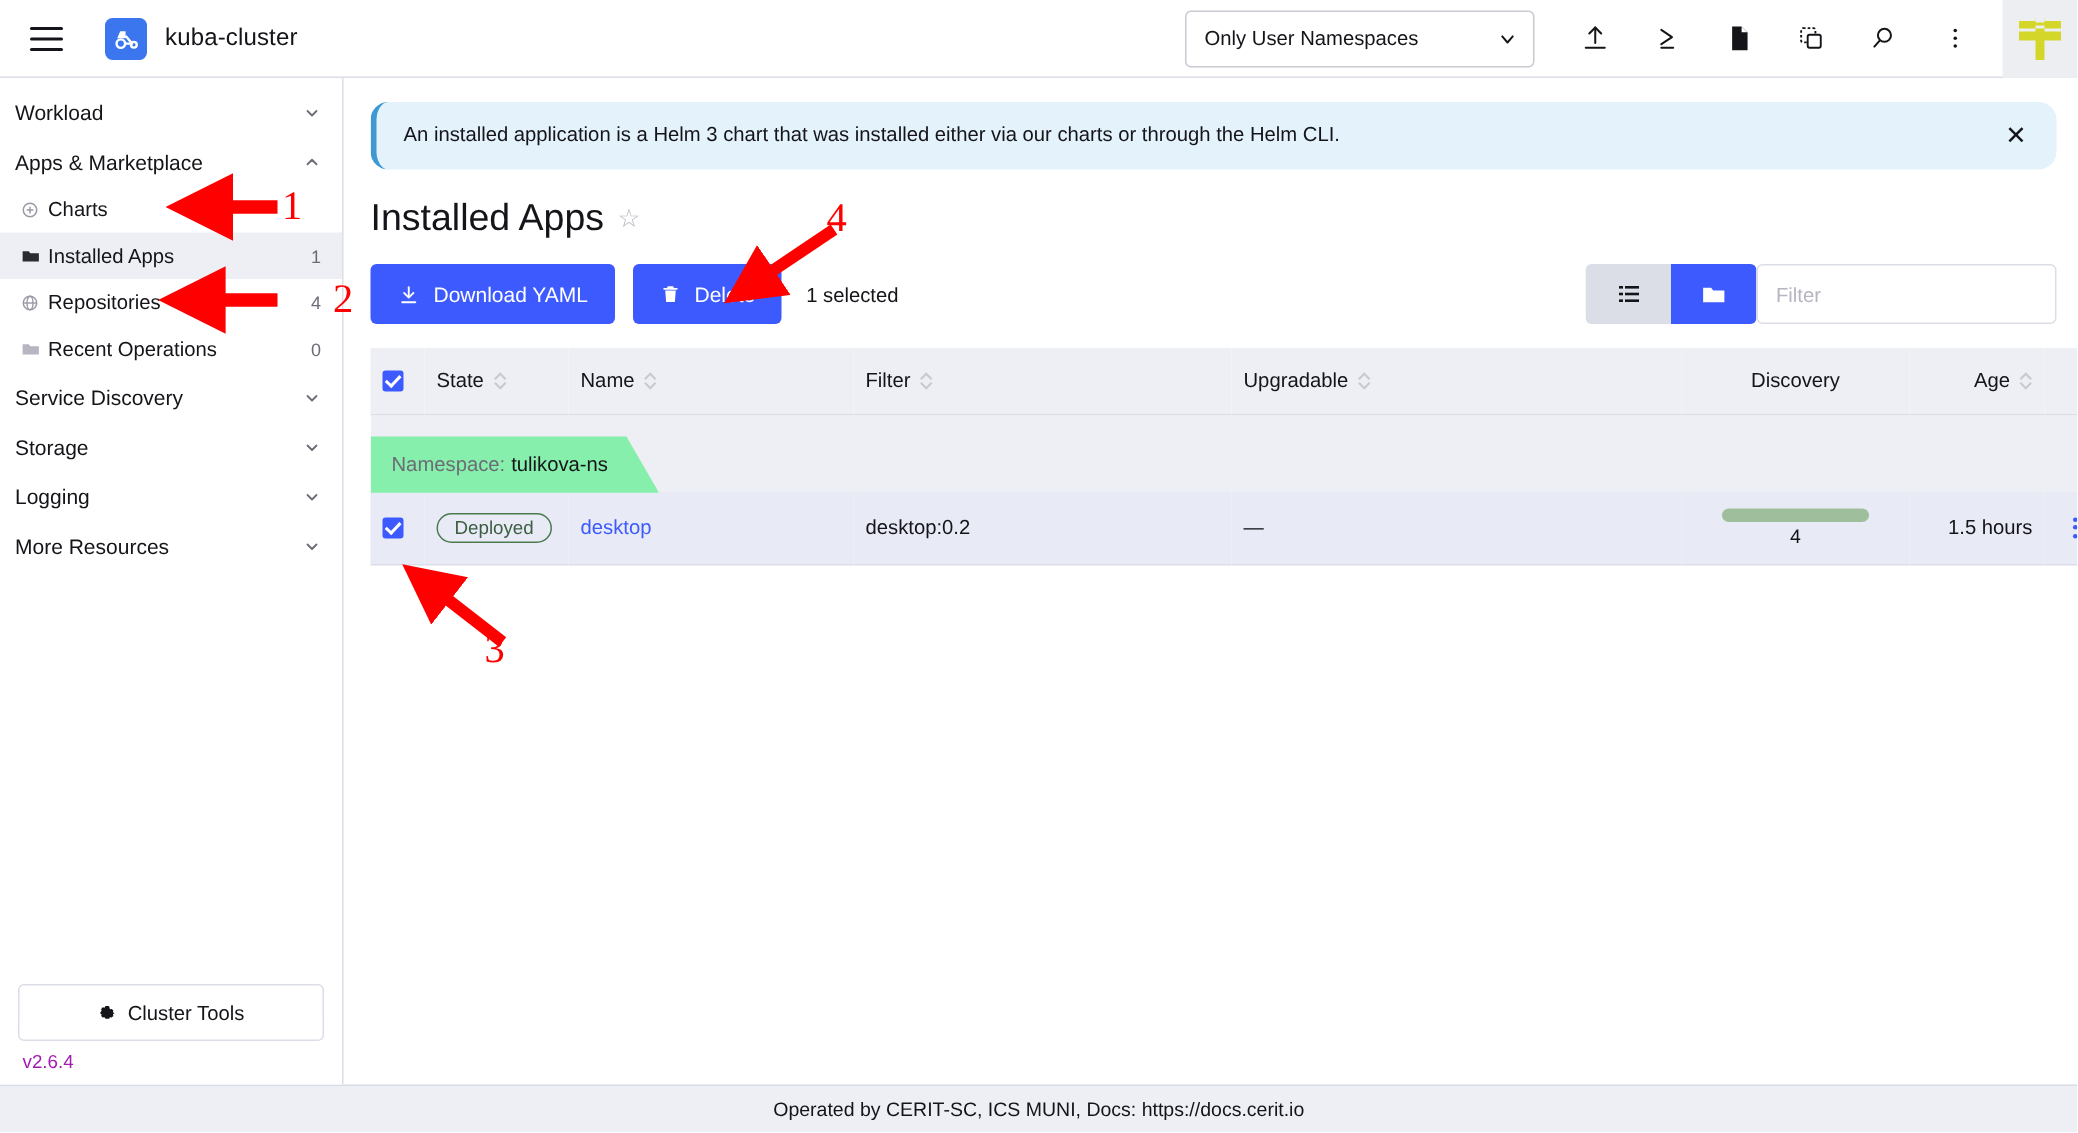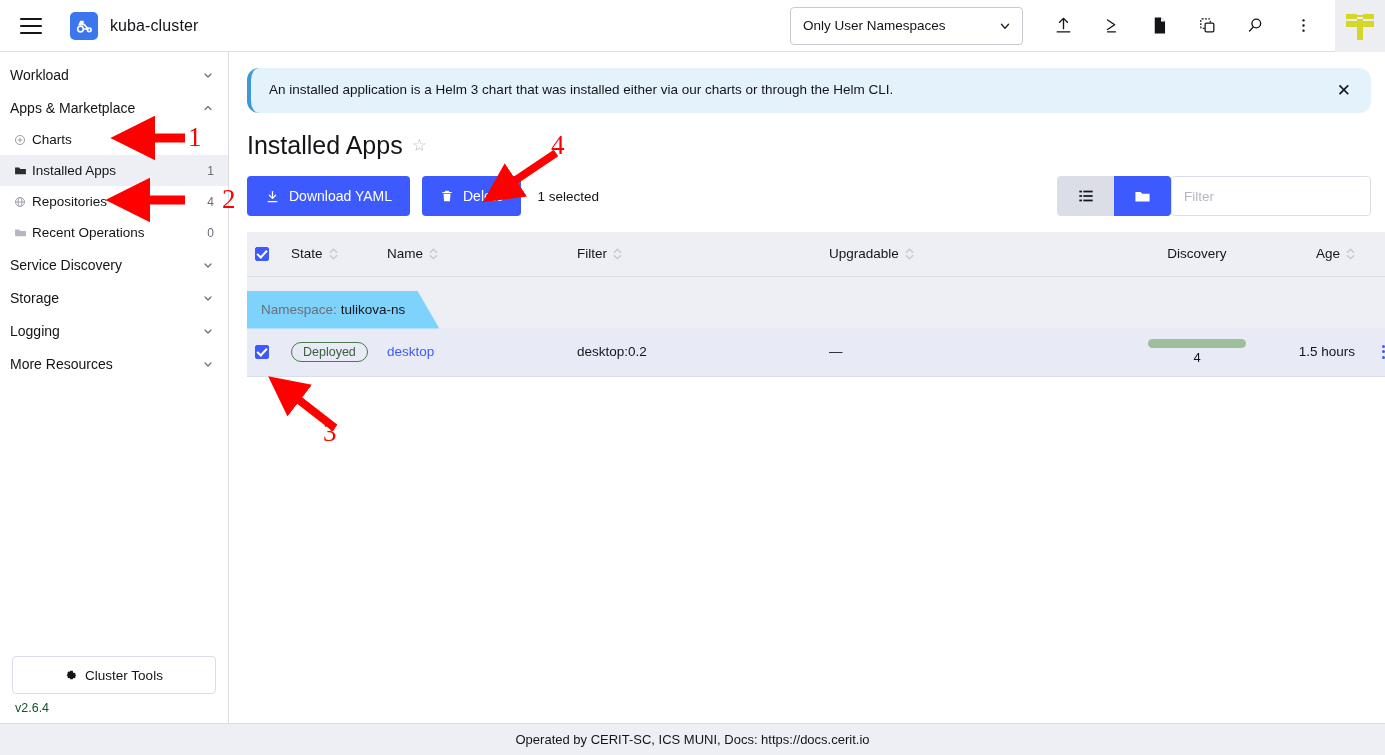--- a/index.html
+++ b/index.html
@@ -68,21 +68,21 @@
   .nav-child .c-label { flex: 1; }
   .nav-child .c-count { font-size: 12px; color: #6c6c76; }
   .caret { color: #6c6c76; font-size: 11px; line-height: 1; }
 
   .sidebar-bottom { padding: 0 12px 8px 12px; }
   .cluster-tools {
     width: 100%; height: 38px; border: 1px solid #dcdee7; border-radius: 4px;
     background: #fff; display: flex; align-items: center; justify-content: center;
     gap: 7px; font-size: 13.5px; color: #141419; cursor: pointer;
   }
-  .version { font-size: 12.5px; color: #14532d; padding: 7px 0 0 3px; }
+  .version { font-size: 12.5px; color: #a21caf; padding: 7px 0 0 3px; }
 
   
   .main { flex: 1; background: #fff; padding: 16px 14px 0 18px; overflow: hidden; min-width: 0; }
 
   .banner {
     background: #e3f2fb; border-left: 4px solid #3d98d3; border-radius: 12px;
     padding: 14px 16px 14px 18px; font-size: 13.5px; color: #141419;
     display: flex; align-items: flex-start; margin-bottom: 18px;
   }
   .banner .btext { flex: 1; }
@@ -131,21 +131,21 @@
   }
   .cb.checked { background: #3d5afe; border: 1px solid #3d5afe; }
   .cb.checked::after {
     content: ""; width: 3.5px; height: 7.5px; border: solid #fff;
     border-width: 0 2px 2px 0; transform: rotate(43deg) translate(-0.5px,-1px);
   }
 
   .ns-row td { background: #EDEFF4; padding: 0; height: 52px; position: relative; }
   .ns-tab {
     position: absolute; left: 0; top: 14px; height: 38px;
-    background: #7dd3fc; display: flex; align-items: center;
+    background: #86efac; display: flex; align-items: center;
     padding: 0 34px 0 14px; font-size: 13.5px;
     clip-path: polygon(0 0, calc(100% - 22px) 0, 100% 100%, 0 100%);
     white-space: nowrap;
   }
   .ns-tab .k { color: #6c6c76; }
   .ns-tab .v { color: #141419; }
 
   .data-row td {
     background: #E8EAF6; height: 48px; padding: 0 8px; font-size: 13.5px;
     color: #141419; vertical-align: middle; border-bottom: 1px solid #dcdee7;

